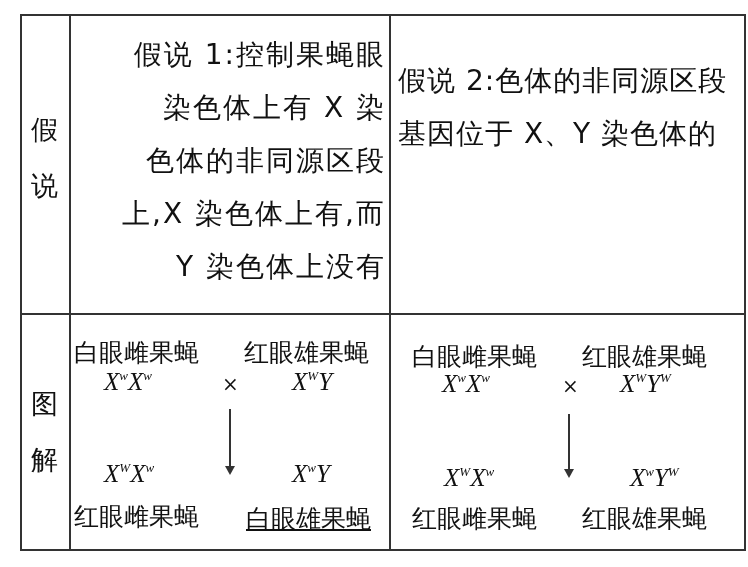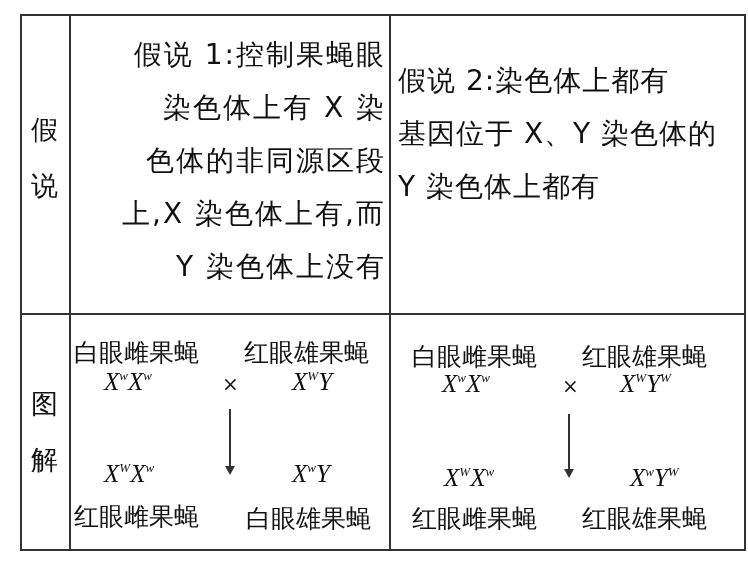--- a/index.html
+++ b/index.html
@@ -38,41 +38,40 @@
 
   <div class="cell hyp" style="left:66px;top:14px;width:300px;text-align:right;">
     <div>假说 1:控制果蝇眼</div>
     <div>染色体上有 X 染</div>
     <div>色体的非同源区段</div>
     <div>上,X 染色体上有,而</div>
     <div>Y 染色体上没有</div>
   </div>
 
   <div class="cell hyp" style="left:378px;top:40px;width:346px;letter-spacing:1px;">
-    <div>假说 2:染色体上都有</div>
+    <div>假说 2:色体的非同源区段</div>
     <div>基因位于 X、Y 染色体的</div>
-    <div>Y 染色体上都有</div>
   </div>
 
   <div class="cell hdr" style="left:0;top:362px;width:49px;">
     <div>图</div>
     <div>解</div>
   </div>
 
   <div class="cell" style="left:50px;top:300px;width:319px;height:235px;">
     <div class="lbl" style="left:4px;top:22px;">白眼雌果蝇</div>
     <div class="lbl" style="left:174px;top:22px;">红眼雄果蝇</div>
     <div class="geno" style="left:34px;top:54px;"><span>X</span><sup>w</sup><span>X</span><sup>w</sup></div>
     <div class="cross" style="left:152px;top:58px;">×</div>
     <div class="geno" style="left:222px;top:54px;"><span>X</span><sup>W</sup><span>Y</span></div>
     <div class="arrow" style="left:159px;top:95px;height:58px;"></div>
     <div class="geno" style="left:34px;top:146px;"><span>X</span><sup>W</sup><span>X</span><sup>w</sup></div>
     <div class="geno" style="left:222px;top:146px;"><span>X</span><sup>w</sup><span>Y</span></div>
     <div class="lbl" style="left:4px;top:186px;">红眼雌果蝇</div>
-    <div class="lbl" style="left:176px;top:188px;">白眼雄果蝇</div>
+    <div class="lbl" style="left:176px;top:188px;text-decoration:underline;">白眼雄果蝇</div>
   </div>
 
   <div class="cell" style="left:370px;top:300px;width:354px;height:235px;">
     <div class="lbl" style="left:22px;top:26px;">白眼雌果蝇</div>
     <div class="lbl" style="left:192px;top:26px;">红眼雄果蝇</div>
     <div class="geno" style="left:52px;top:56px;"><span>X</span><sup>w</sup><span>X</span><sup>w</sup></div>
     <div class="cross" style="left:172px;top:60px;">×</div>
     <div class="geno" style="left:230px;top:56px;"><span>X</span><sup>W</sup><span>Y</span><sup>W</sup></div>
     <div class="arrow" style="left:178px;top:100px;height:56px;"></div>
     <div class="geno" style="left:54px;top:150px;"><span>X</span><sup>W</sup><span>X</span><sup>w</sup></div>

